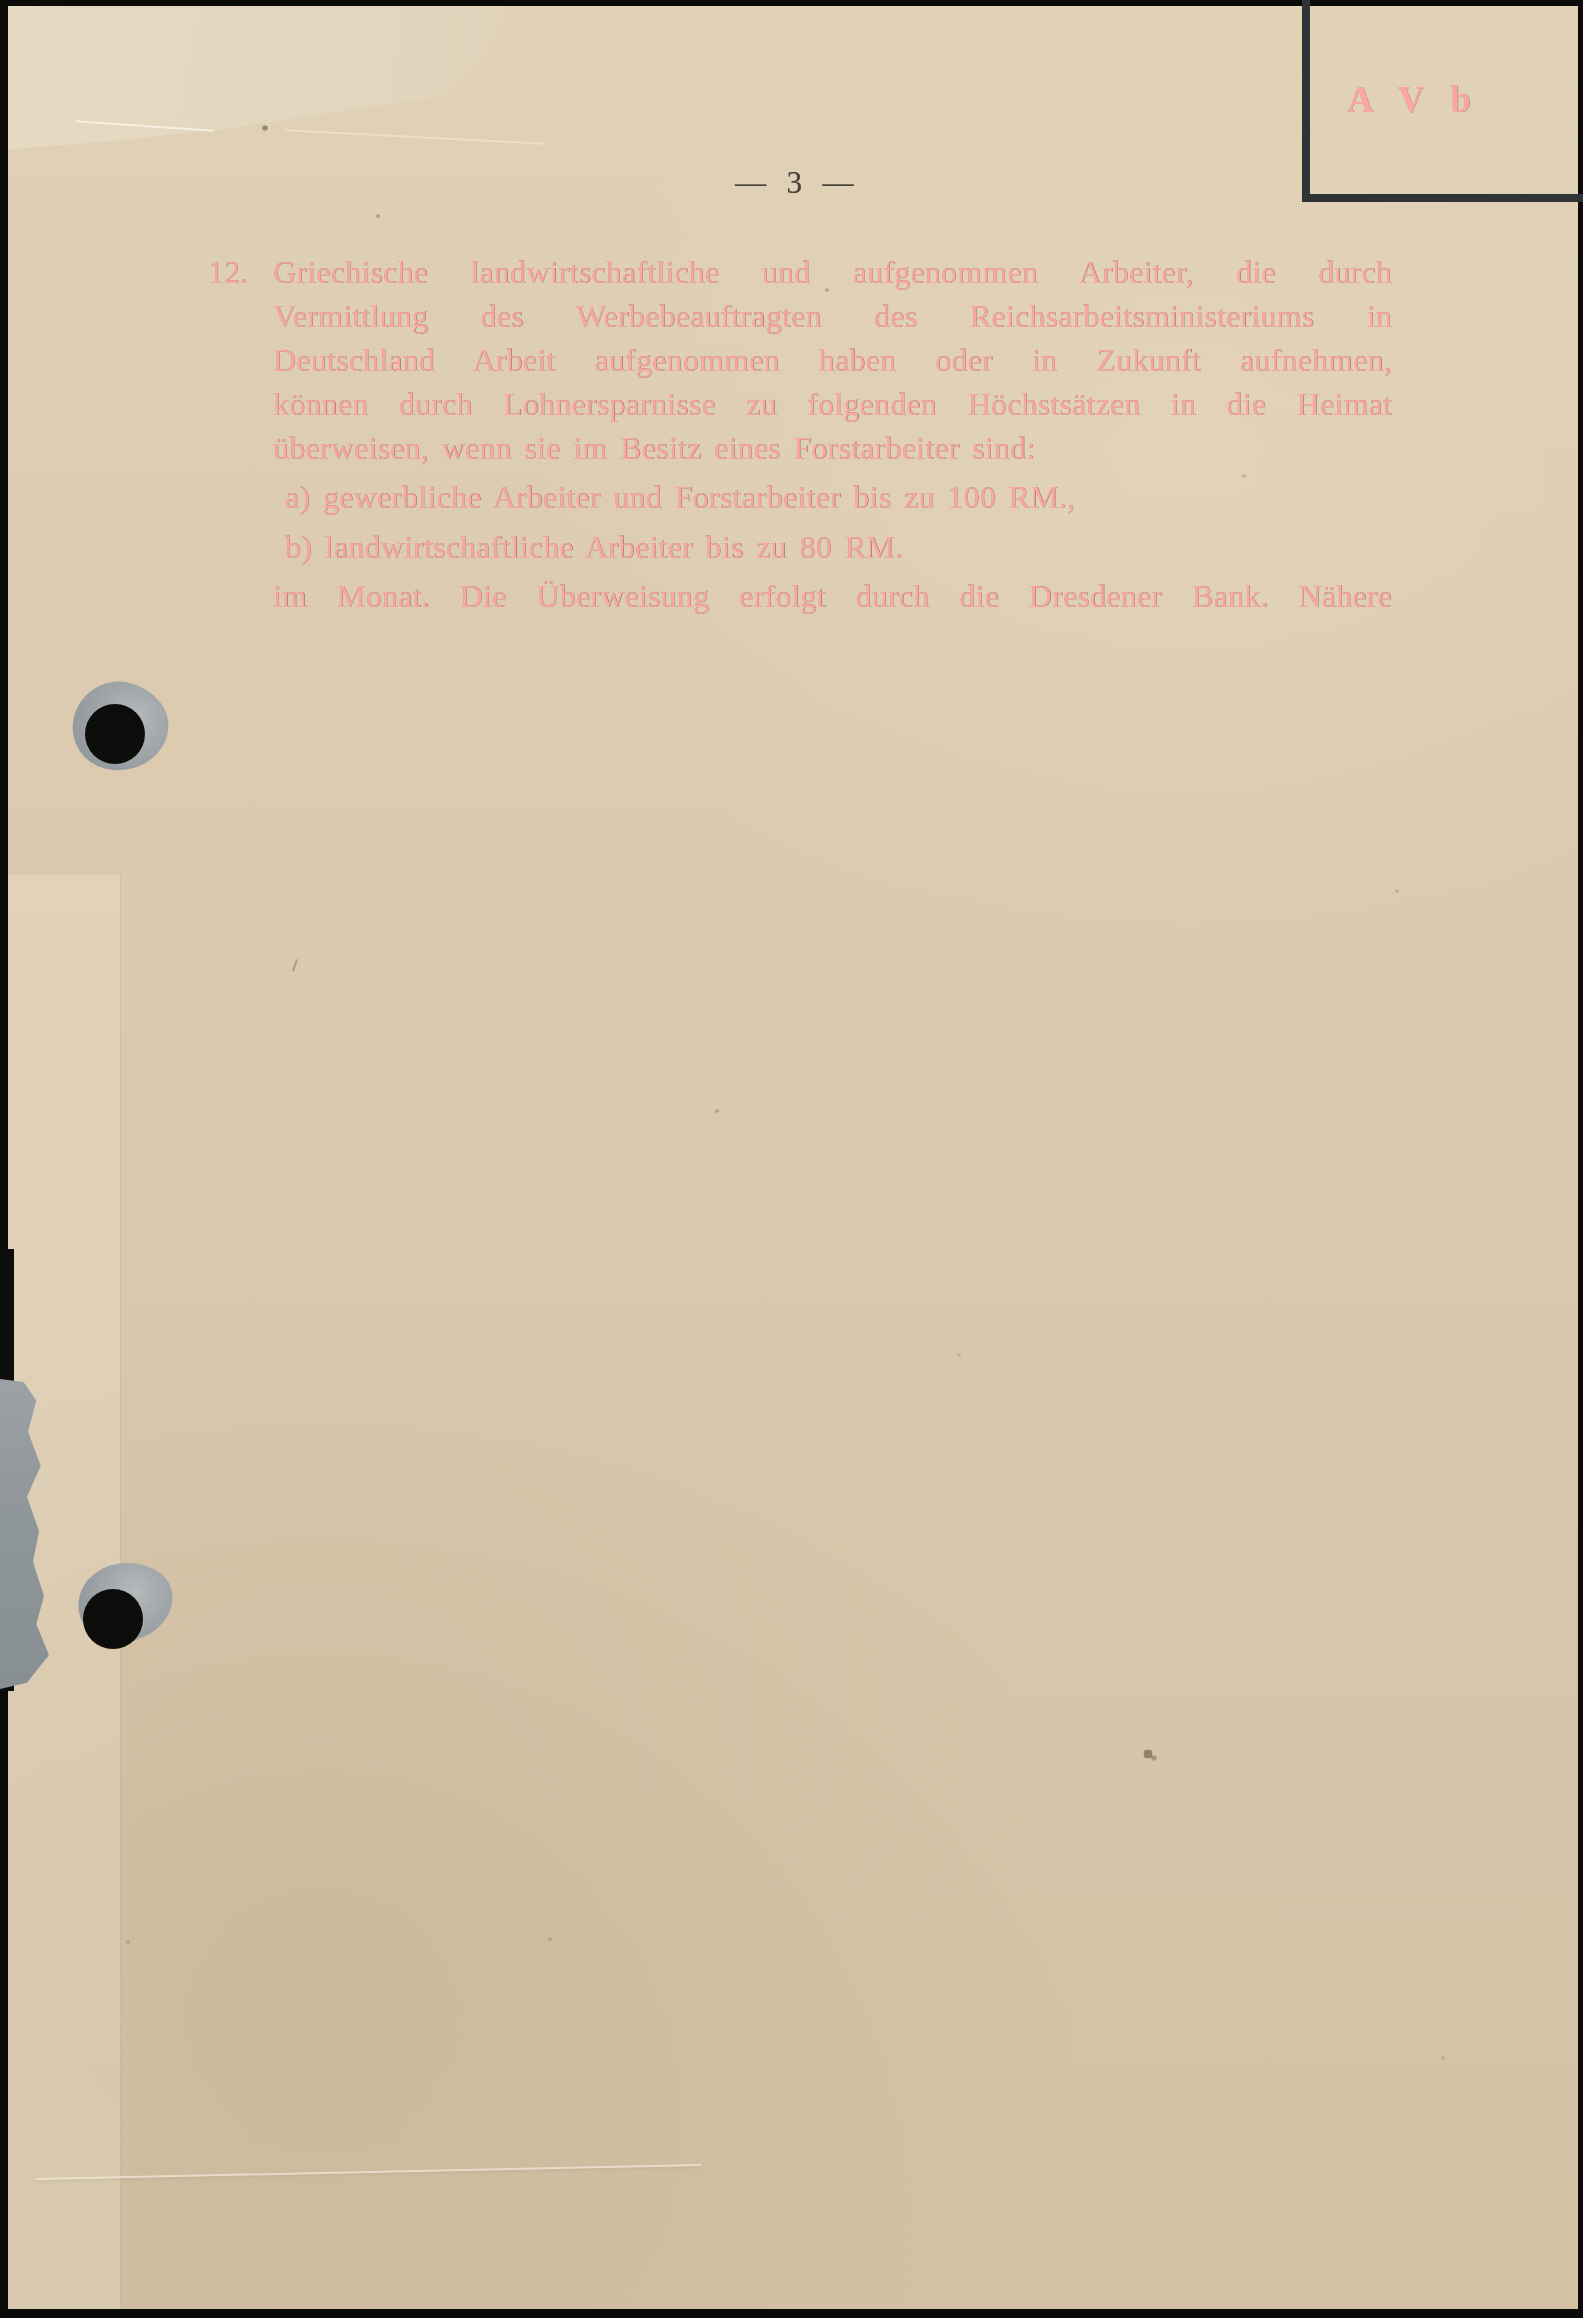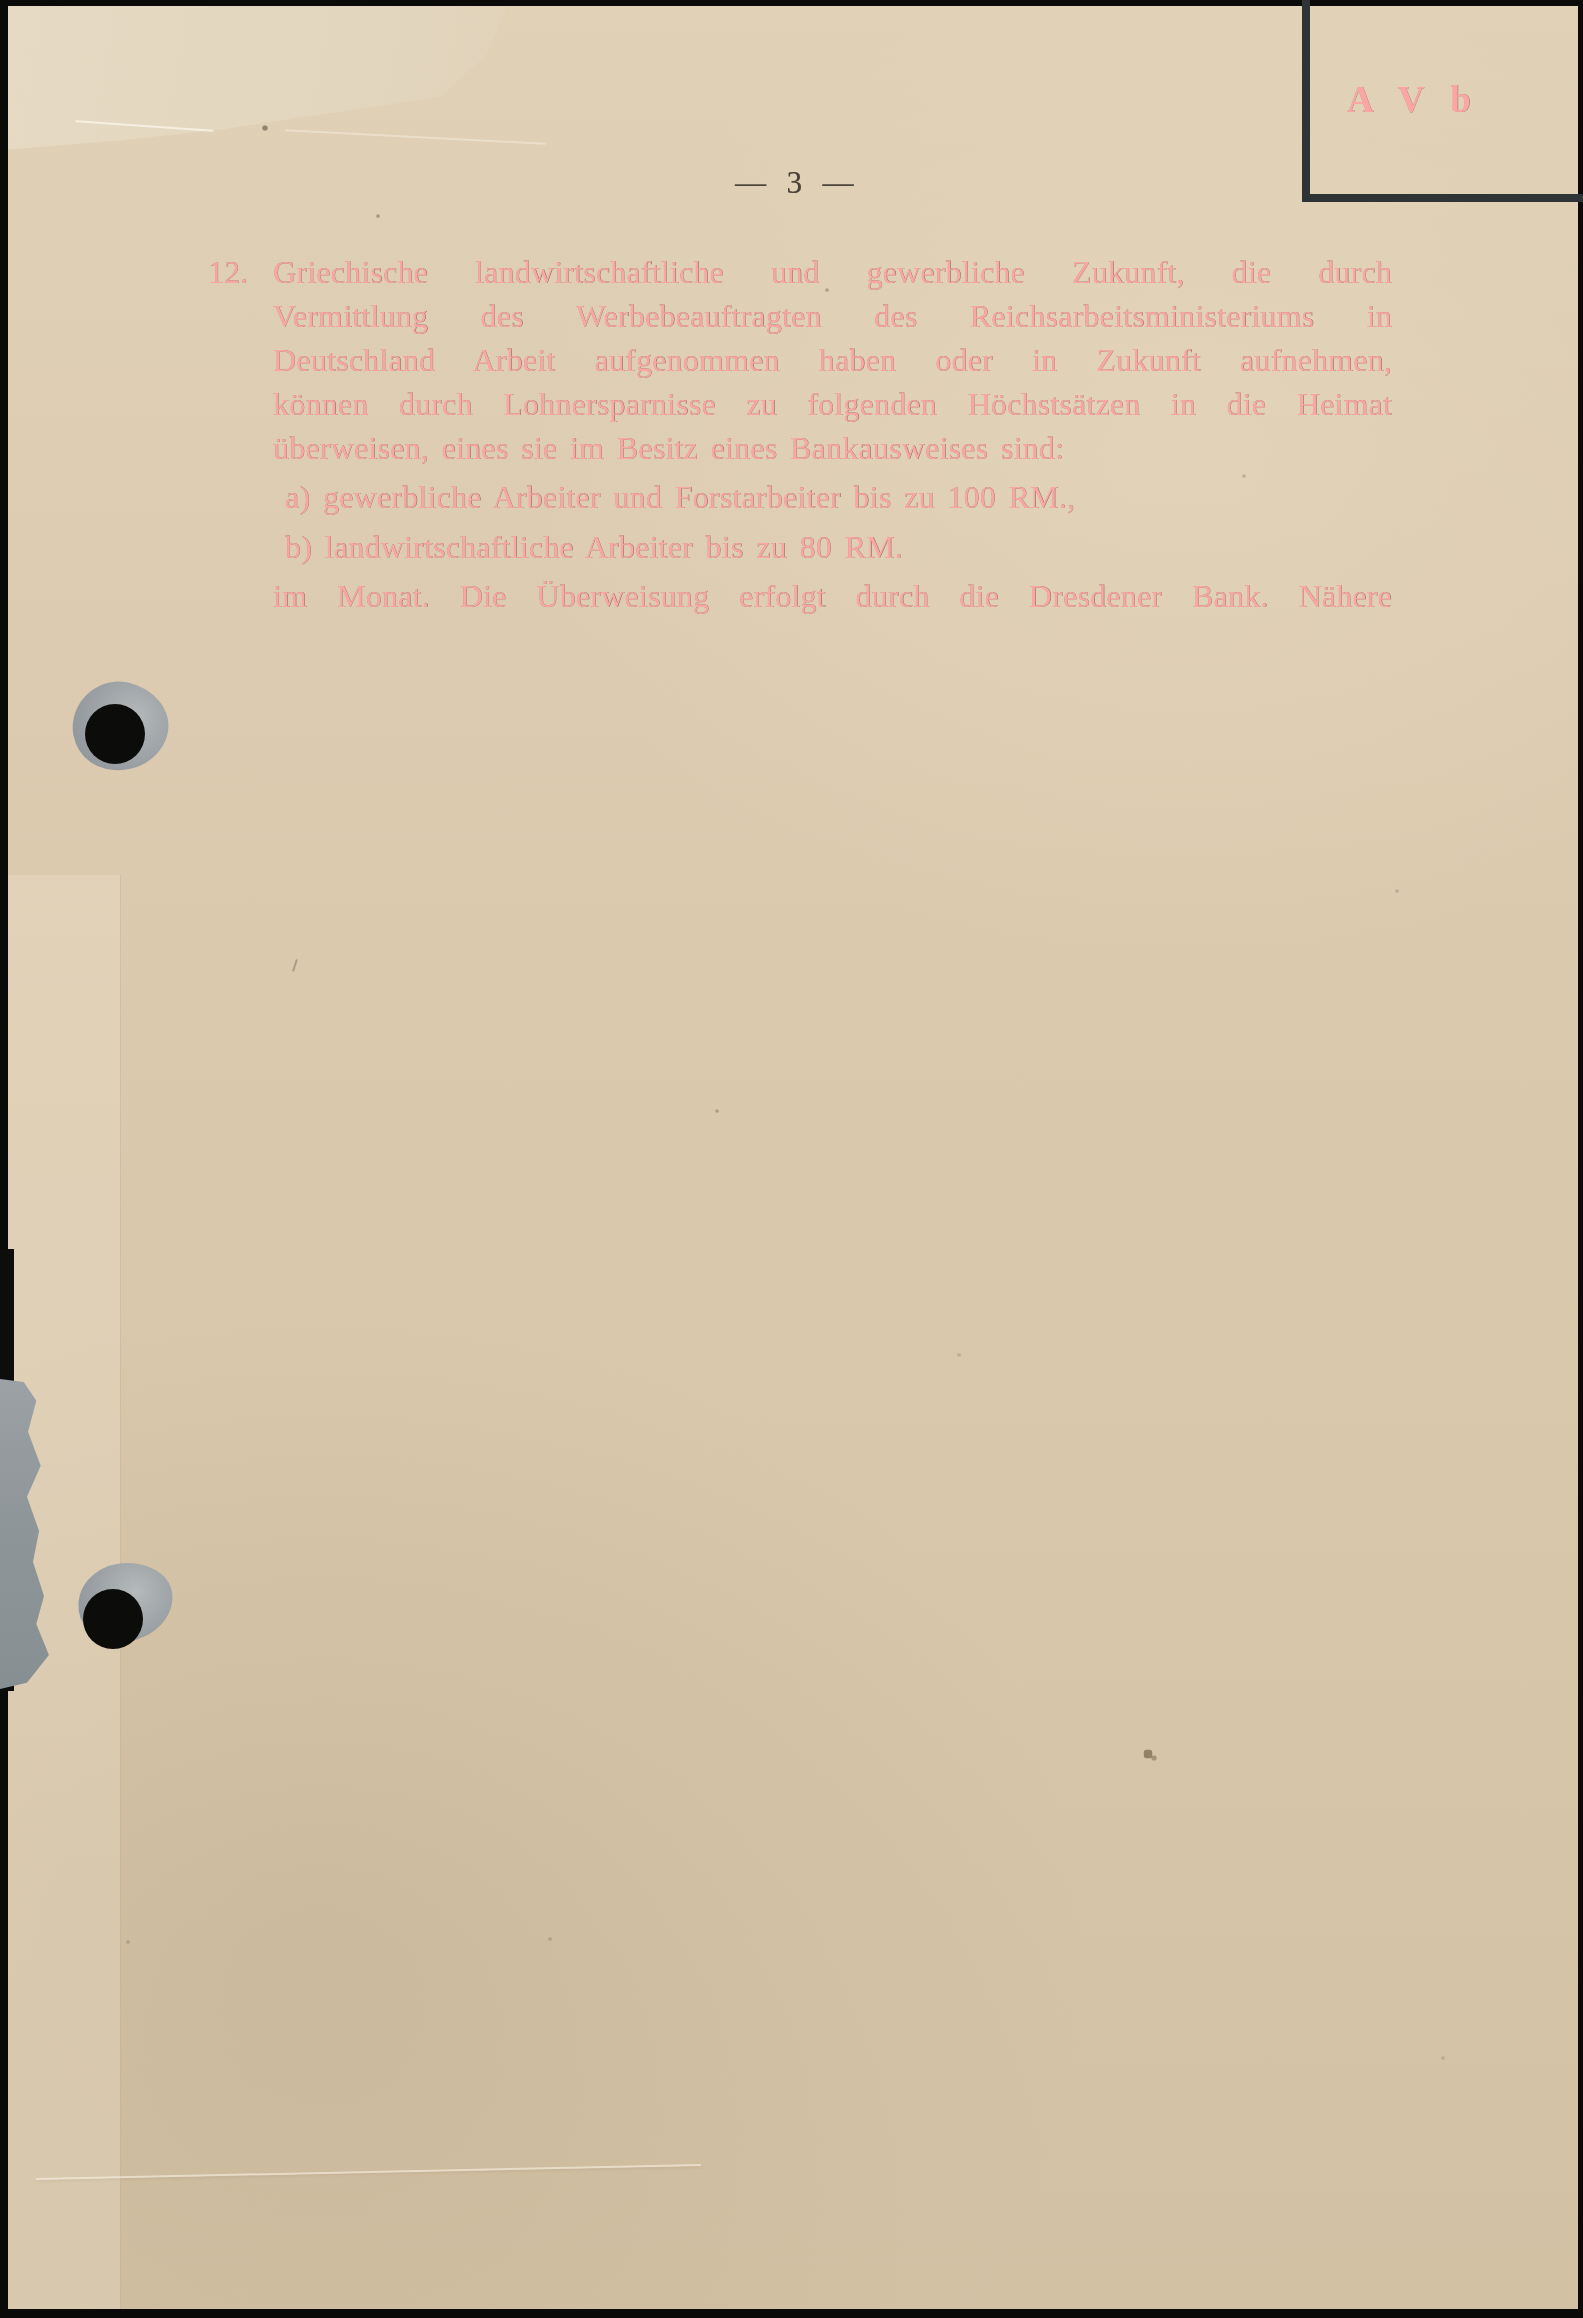--- a/index.html
+++ b/index.html
@@ -101,25 +101,25 @@
   <div class="hole-ring ring2"></div>
   <div class="hole hole2"></div>
 
   <div class="stamp-box"></div>
   <div class="stamp-label">A V b</div>
 
   <div class="page-number">— 3 —</div>
 
   <div class="item-num ink">12.</div>
   <div class="textcol ink">
-    <div class="line just">Griechische landwirtschaftliche und gewerbliche Zukunft, die durch</div>
+    <div class="line just">Griechische landwirtschaftliche und aufgenommen Arbeiter, die durch</div>
     <div class="line just">Vermittlung des Werbebeauftragten des Reichsarbeitsministeriums in</div>
     <div class="line just">Deutschland Arbeit aufgenommen haben oder in Zukunft aufnehmen,</div>
     <div class="line just">können durch Lohnersparnisse zu folgenden Höchstsätzen in die Heimat</div>
-    <div class="line">überweisen, eines sie im Besitz eines Bankausweises sind:</div>
+    <div class="line">überweisen, wenn sie im Besitz eines Forstarbeiter sind:</div>
     <div class="line sub gap-a">a) gewerbliche Arbeiter und Forstarbeiter bis zu 100 RM.,</div>
     <div class="line sub gap-b">b) landwirtschaftliche Arbeiter bis zu 80 RM.</div>
     <div class="line just gap-c">im Monat. Die Überweisung erfolgt durch die Dresdener Bank. Nähere</div>
   </div>
 
   <div class="specks"></div>
   <div class="slash-mark"></div>
 </div>
 
 

